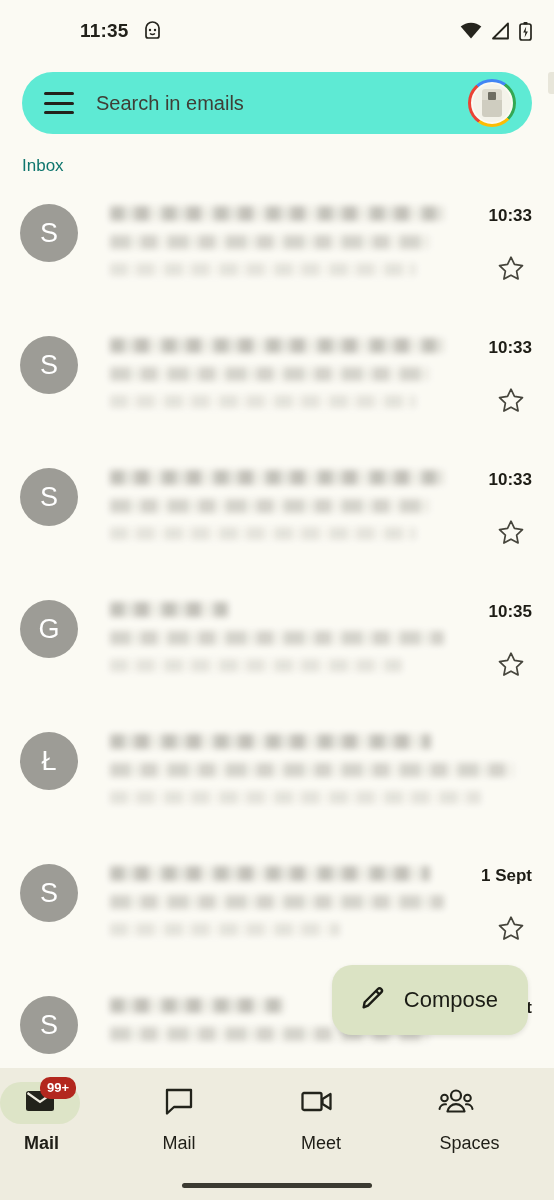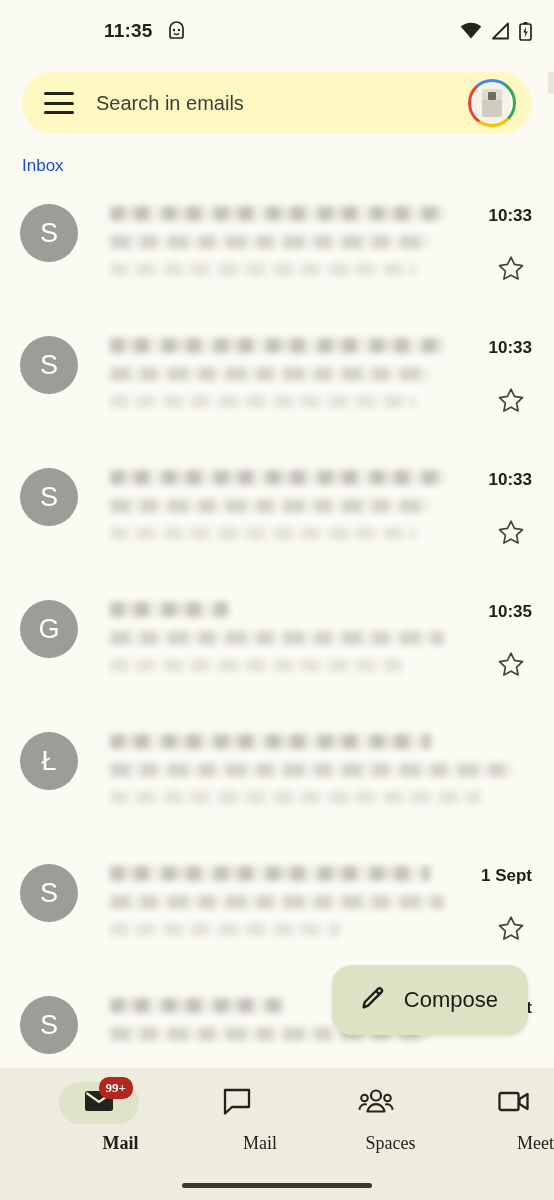--- a/index.html
+++ b/index.html
@@ -22,21 +22,21 @@
     display: flex;
     align-items: center;
     padding: 0 22px 0 0;
     box-sizing: border-box;
     background: #fbfaf3;
   }
   .status-left {
     display: flex;
     align-items: center;
     gap: 14px;
-    margin-left: 104px;
+    margin-left: 80px;
   }
   .status-time {
     font-size: 19px;
     font-weight: 600;
     letter-spacing: .2px;
     color: #22211a;
   }
   .status-right {
     margin-left: auto;
     display: flex;
@@ -44,21 +44,21 @@
     gap: 9px;
   }
   .ic { display: block; }
 
   
   .searchwrap {
     padding: 10px 22px 0 22px;
   }
   .searchbar {
     height: 62px;
-    background: #fef9c3;
+    background: #5eead4;
     border-radius: 31px;
     display: flex;
     align-items: center;
     padding: 0 8px 0 22px;
     box-sizing: border-box;
   }
   .hamburger {
     width: 30px;
     height: 22px;
     display: flex;
@@ -121,21 +121,21 @@
     top: 3px; left: 6px;
     width: 8px; height: 8px;
     background: #6f6e63;
     border-radius: 1px;
   }
 
   
   .inbox-label {
     padding: 22px 0 12px 22px;
     font-size: 17px;
-    color: #1d4ed8;
+    color: #0f766e;
   }
 
   
   .list {
     position: relative;
   }
   .row {
     display: flex;
     height: 132px;
     padding: 0 22px 0 20px;
@@ -254,23 +254,22 @@
     background: #eeecdf;
     display: flex;
     align-items: flex-start;
     padding-top: 14px;
     box-sizing: border-box;
   }
   .nav-item {
     flex: 1 1 0;
     display: flex;
     flex-direction: column;
-    align-items: flex-end;
+    align-items: flex-start;
     cursor: pointer;
-    font-family: Liberation Serif, serif;
   }
   .nav-pill {
     width: 80px;
     height: 42px;
     border-radius: 21px;
     display: flex;
     align-items: center;
     justify-content: center;
     position: relative;
   }
@@ -287,20 +286,21 @@
     font-weight: 700;
     line-height: 1;
     padding: 4px 7px 5px 7px;
     border-radius: 10px;
     white-space: nowrap;
   }
   .nav-label {
     margin-top: 9px;
     font-size: 18px;
     color: #1f1e17;
+    margin-left: 24px;
   }
   .nav-item.active .nav-label { font-weight: 600; }
 
   .gesture-bar {
     position: absolute;
     bottom: 12px;
     left: 50%;
     transform: translateX(-50%);
     width: 190px;
     height: 5px;
@@ -510,44 +510,44 @@
 
   <div class="nav-item">
     <span class="nav-pill">
       <span>
         <svg width="28" height="27" viewBox="0 0 28 27">
           <path d="M2 2 H26 V19 H9 L2 25.5 Z" fill="none" stroke="#22231b" stroke-width="2.3" stroke-linejoin="round"></path>
         </svg>
       </span>
     </span>
     <span class="nav-label">Mail</span>
+  </div>
+
+  <div class="nav-item">
+    <span class="nav-pill">
+      <span>
+        <svg width="32" height="23" viewBox="0 0 32 23">
+          <rect x="1.5" y="3" width="19" height="17" rx="1.5" fill="none" stroke="#22231b" stroke-width="2.3"></rect>
+          <path d="M21.5 9 L29.5 4 L29.5 19 L21.5 14 Z" fill="none" stroke="#22231b" stroke-width="2.3" stroke-linejoin="round"></path>
+        </svg>
+      </span>
+    </span>
+    <span class="nav-label">Meet</span>
   </div>
 
   <div class="nav-item">
     <span class="nav-pill">
       <span>
         <svg width="36" height="25" viewBox="0 0 36 25">
           <circle cx="18" cy="6.5" r="5" fill="none" stroke="#22231b" stroke-width="2.2"></circle>
           <path d="M9.5 22.5 A8.6 8.6 0 0 1 26.5 22.5 Z" fill="none" stroke="#22231b" stroke-width="2.2" stroke-linejoin="round"></path>
           <circle cx="6.5" cy="9" r="3.3" fill="none" stroke="#22231b" stroke-width="2"></circle>
           <circle cx="29.5" cy="9" r="3.3" fill="none" stroke="#22231b" stroke-width="2"></circle>
           <path d="M1.5 20 A5.6 5.6 0 0 1 8 15.3" fill="none" stroke="#22231b" stroke-width="2" stroke-linecap="round"></path>
           <path d="M34.5 20 A5.6 5.6 0 0 0 28 15.3" fill="none" stroke="#22231b" stroke-width="2" stroke-linecap="round"></path>
         </svg>
       </span>
     </span>
     <span class="nav-label">Spaces</span>
   </div>
 
-  <div class="nav-item">
-    <span class="nav-pill">
-      <span>
-        <svg width="32" height="23" viewBox="0 0 32 23">
-          <rect x="1.5" y="3" width="19" height="17" rx="1.5" fill="none" stroke="#22231b" stroke-width="2.3"></rect>
-          <path d="M21.5 9 L29.5 4 L29.5 19 L21.5 14 Z" fill="none" stroke="#22231b" stroke-width="2.3" stroke-linejoin="round"></path>
-        </svg>
-      </span>
-    </span>
-    <span class="nav-label">Meet</span>
-  </div>
-
   <div class="gesture-bar"></div>
 </div>
 
 </body></html>

